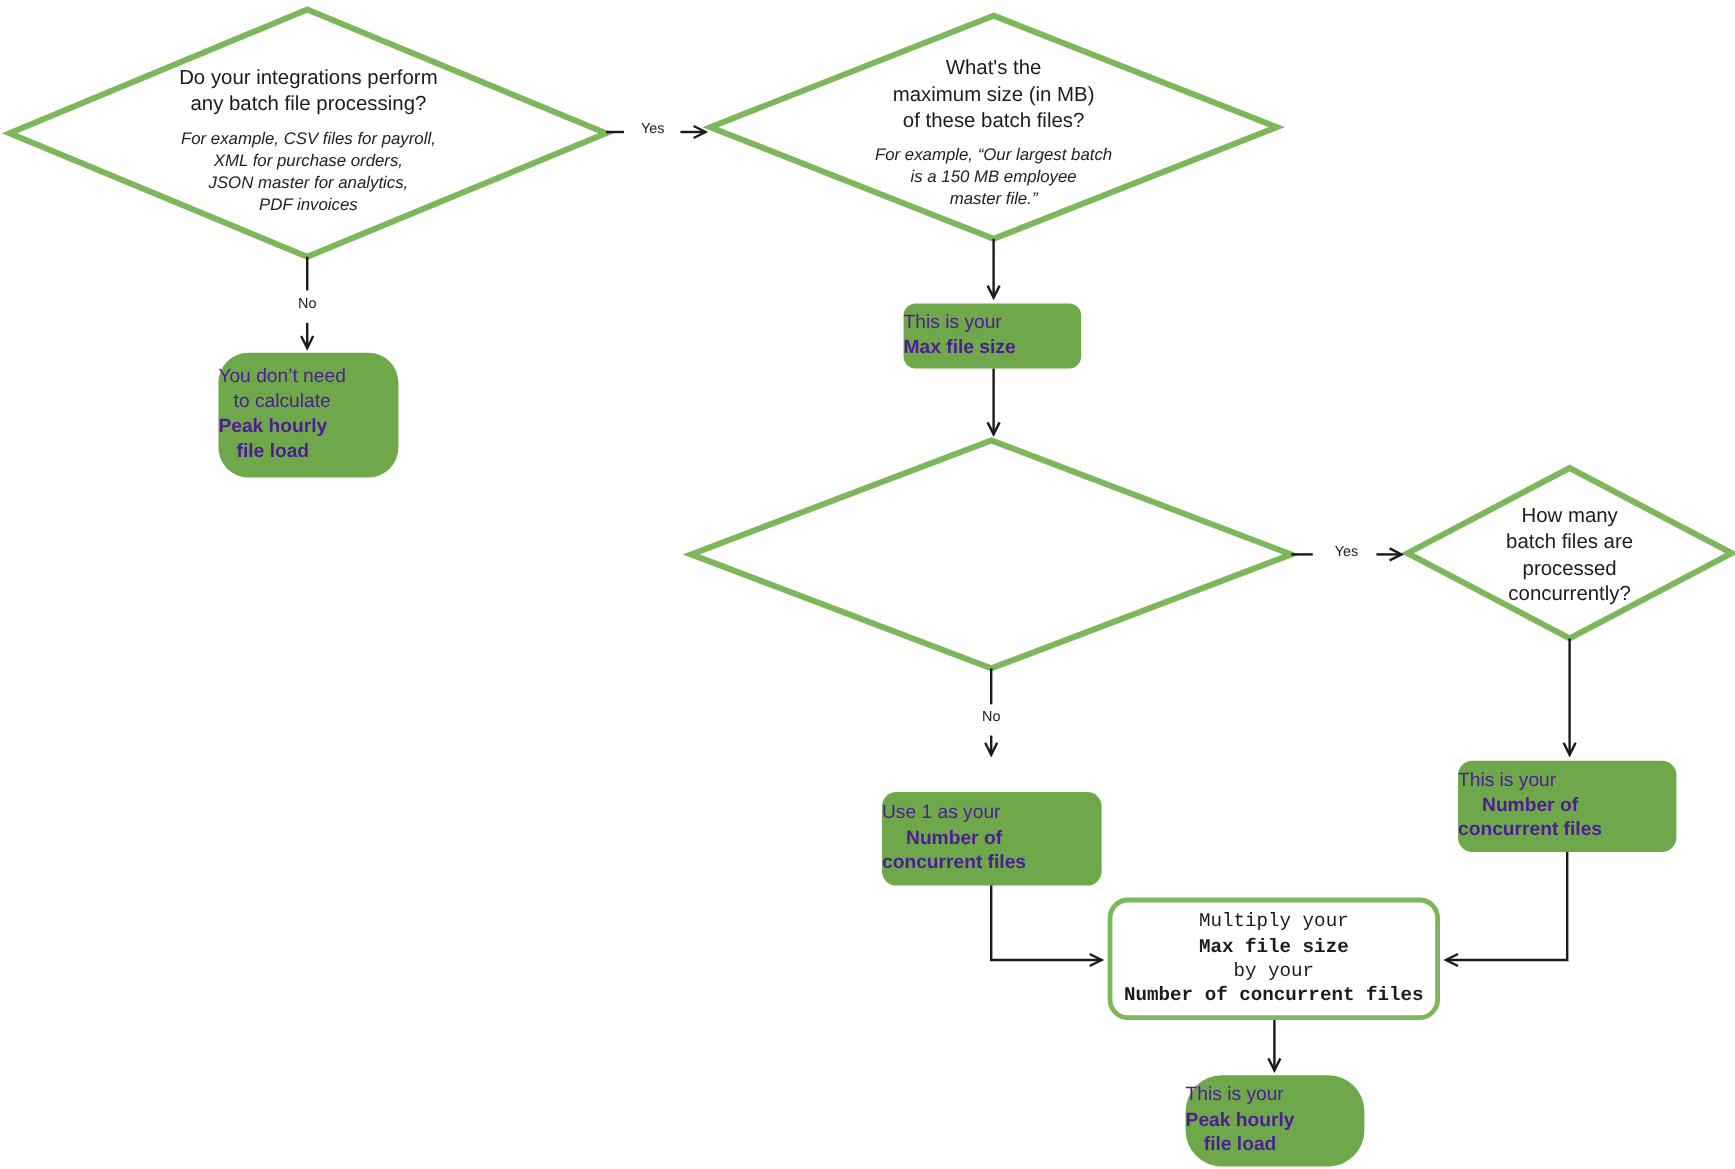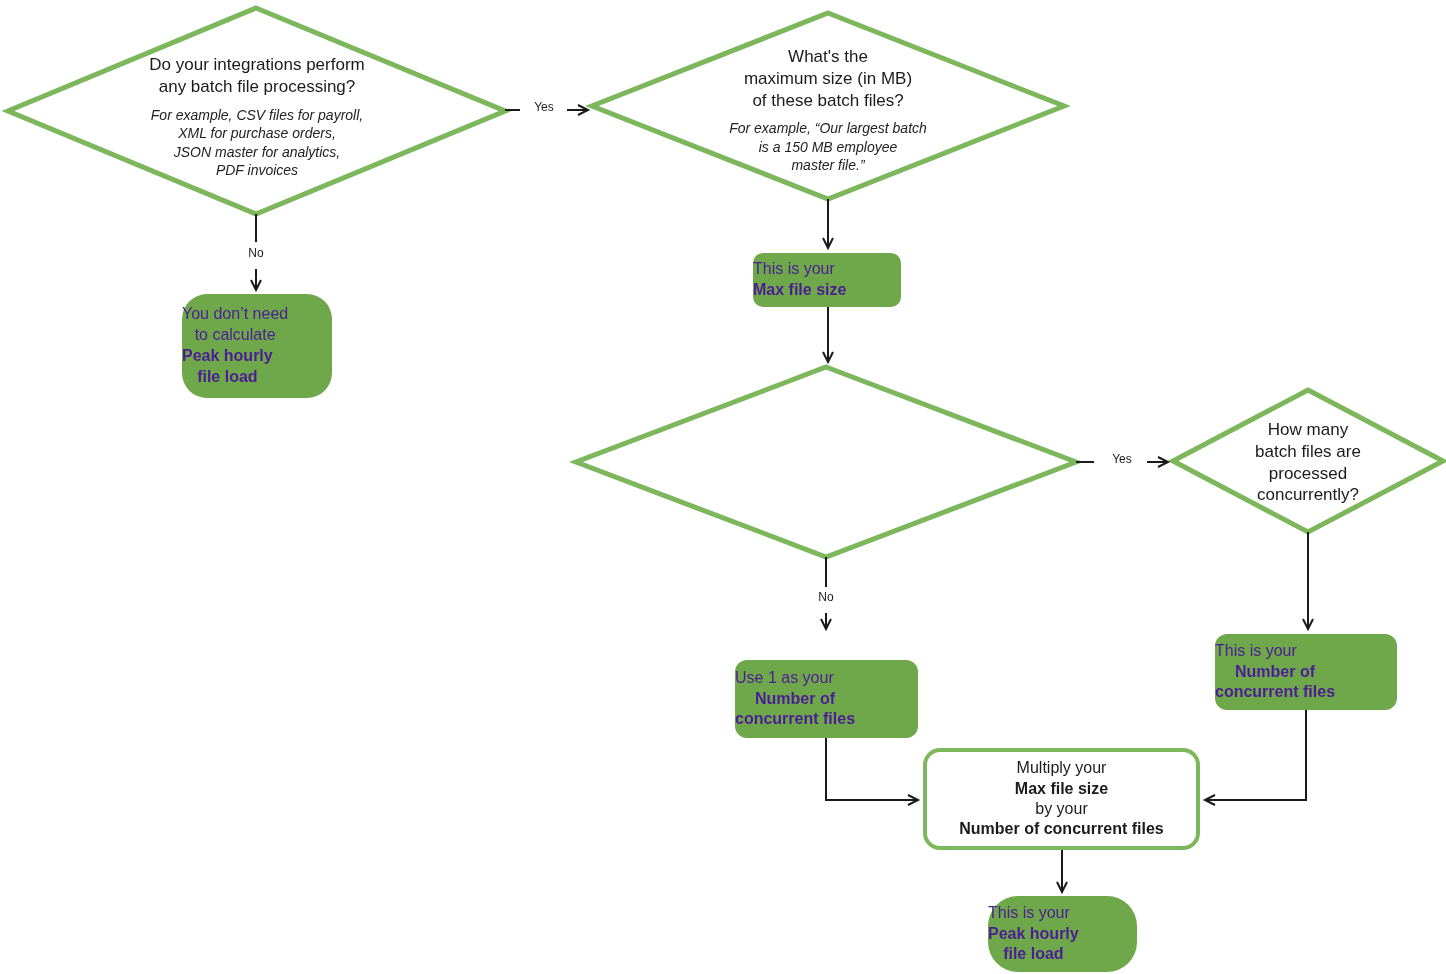--- a/index.html
+++ b/index.html
@@ -14,21 +14,21 @@
 
   .gbox { position: absolute; background: #6FA84A; color: #4c1d95; display: flex; flex-direction: column;
           align-items: flex-start; justify-content: center; text-align: center; font-size: 16px; line-height: 1.3;
           z-index: 2; }
   .gbox span { display: block; white-space: pre-line; }
   .gbox .bold { font-weight: 700; }
 
   .outline-box { position: absolute; background: #ffffff; border: 4px solid #7CB75C; border-radius: 17px;
                  color: #1b1b1b; display: flex; flex-direction: column; align-items: center; justify-content: center;
                  text-align: center; font-size: 16px; line-height: 1.27; z-index: 2; }
-  .outline-box span { display: block; white-space: pre-line; }
+  .outline-box span { display: block; white-space: pre-line; font-family: Liberation Mono, monospace; }
   .outline-box .bold { font-weight: 700; }
 
   .edge-label { position: absolute; font-size: 12px; color: #1b1b1b; text-align: center; z-index: 2; }
 
   svg .diamond { fill: #ffffff; stroke: #7CB75C; stroke-width: 5; }
   svg .conn { stroke: #1a1a1a; stroke-width: 2; fill: none; }
 </style>
 </head>
 <body>
 

